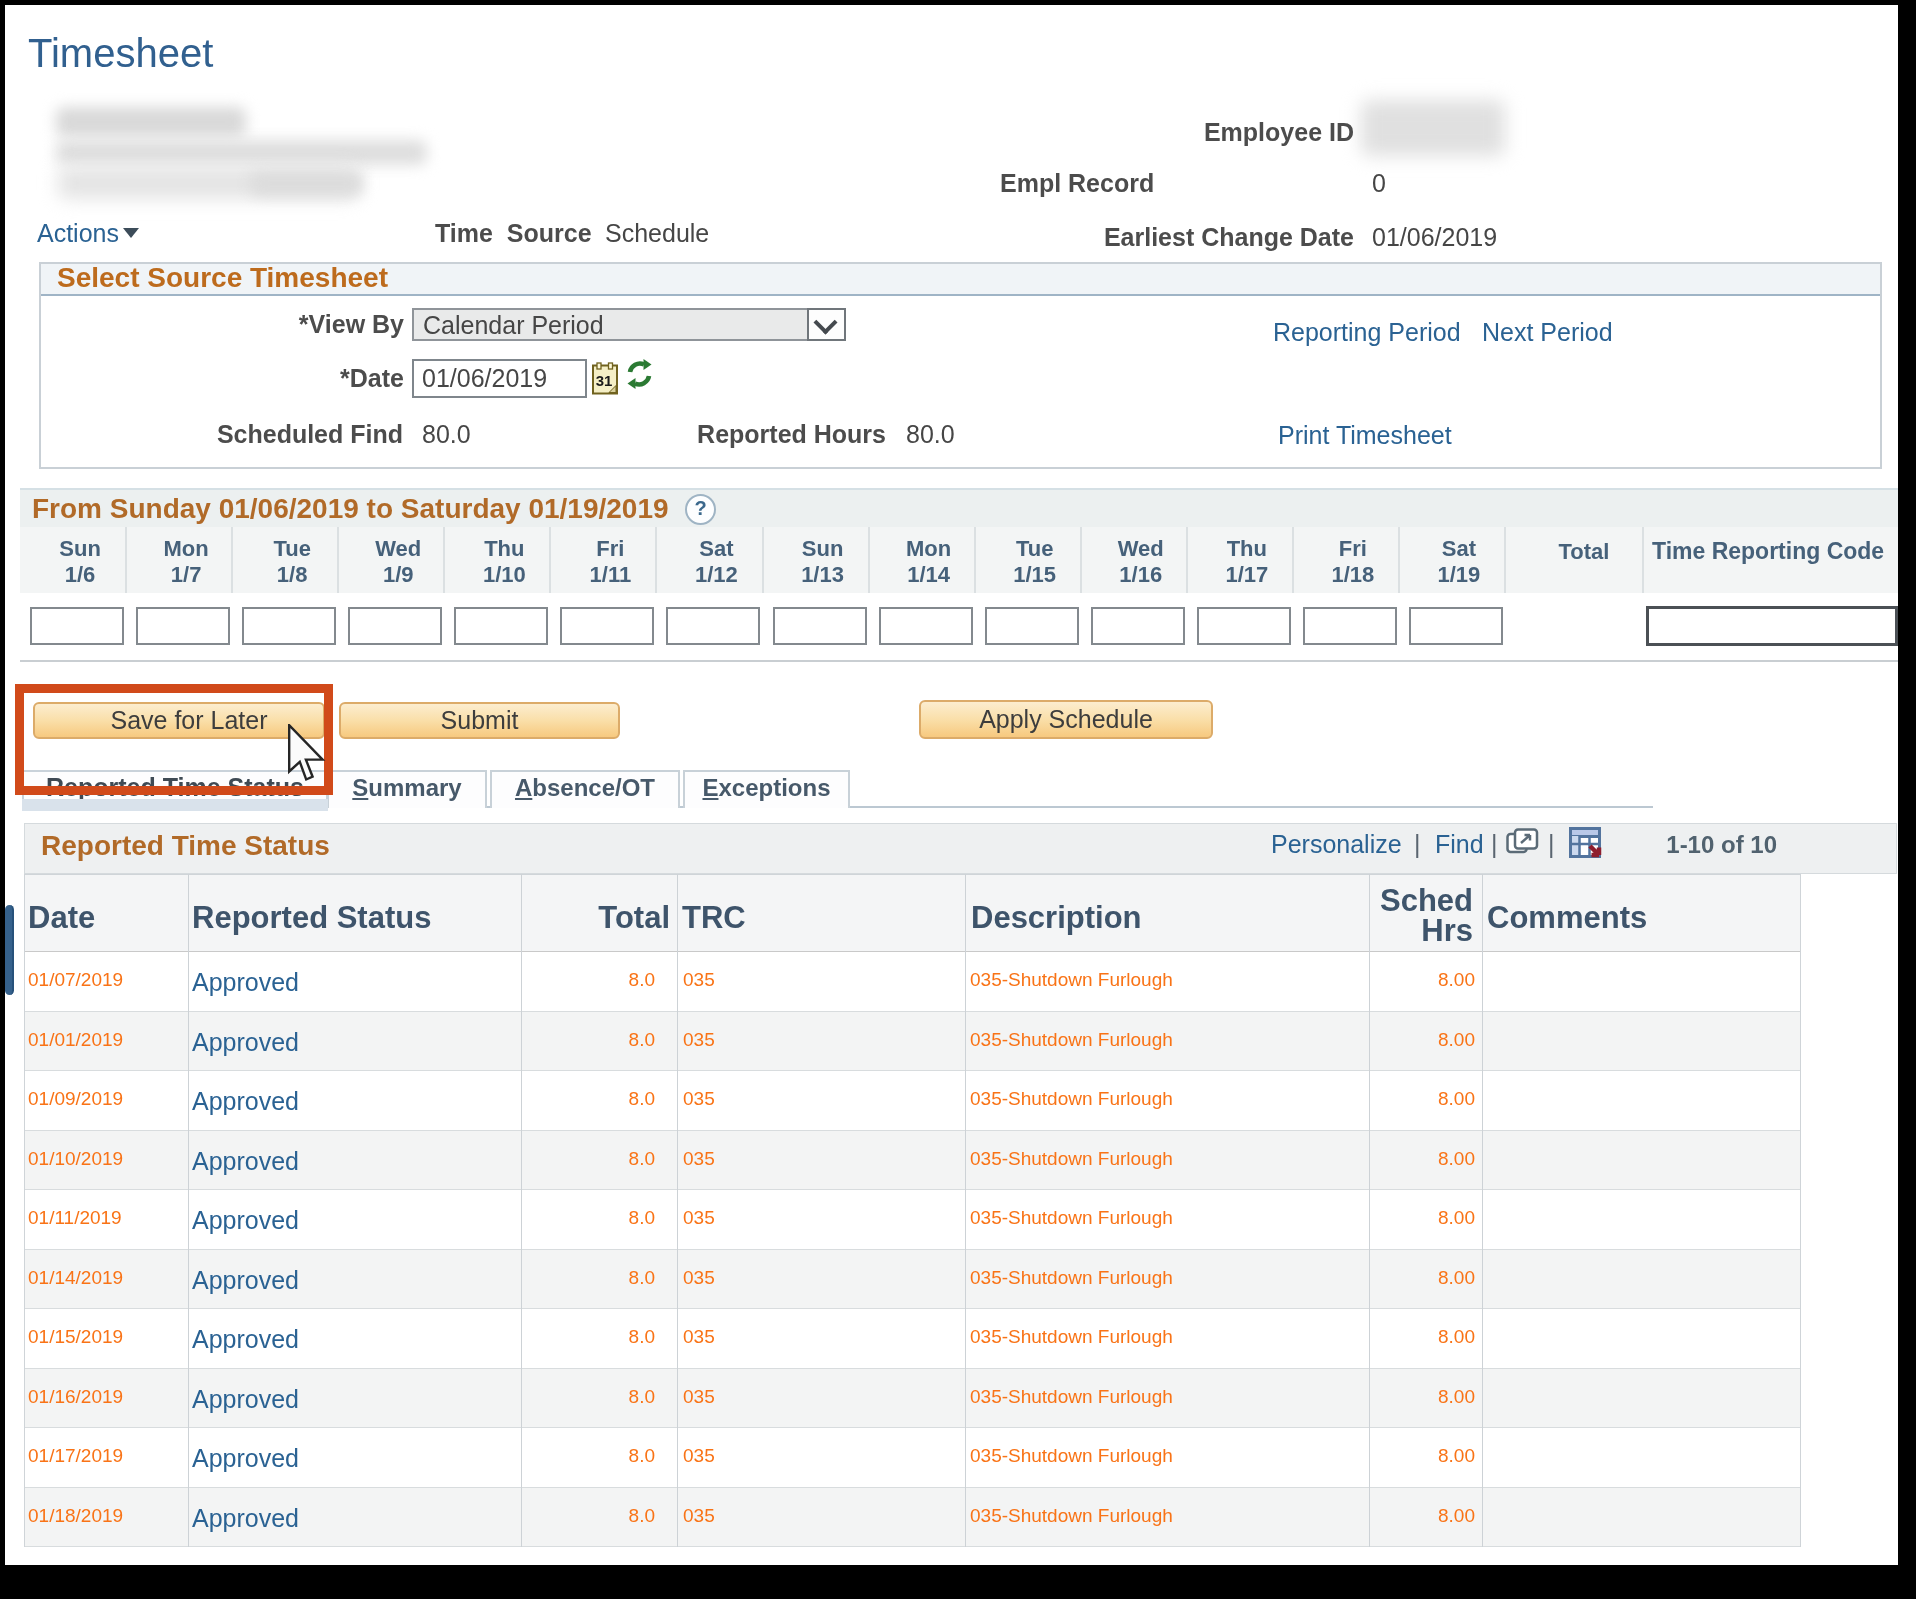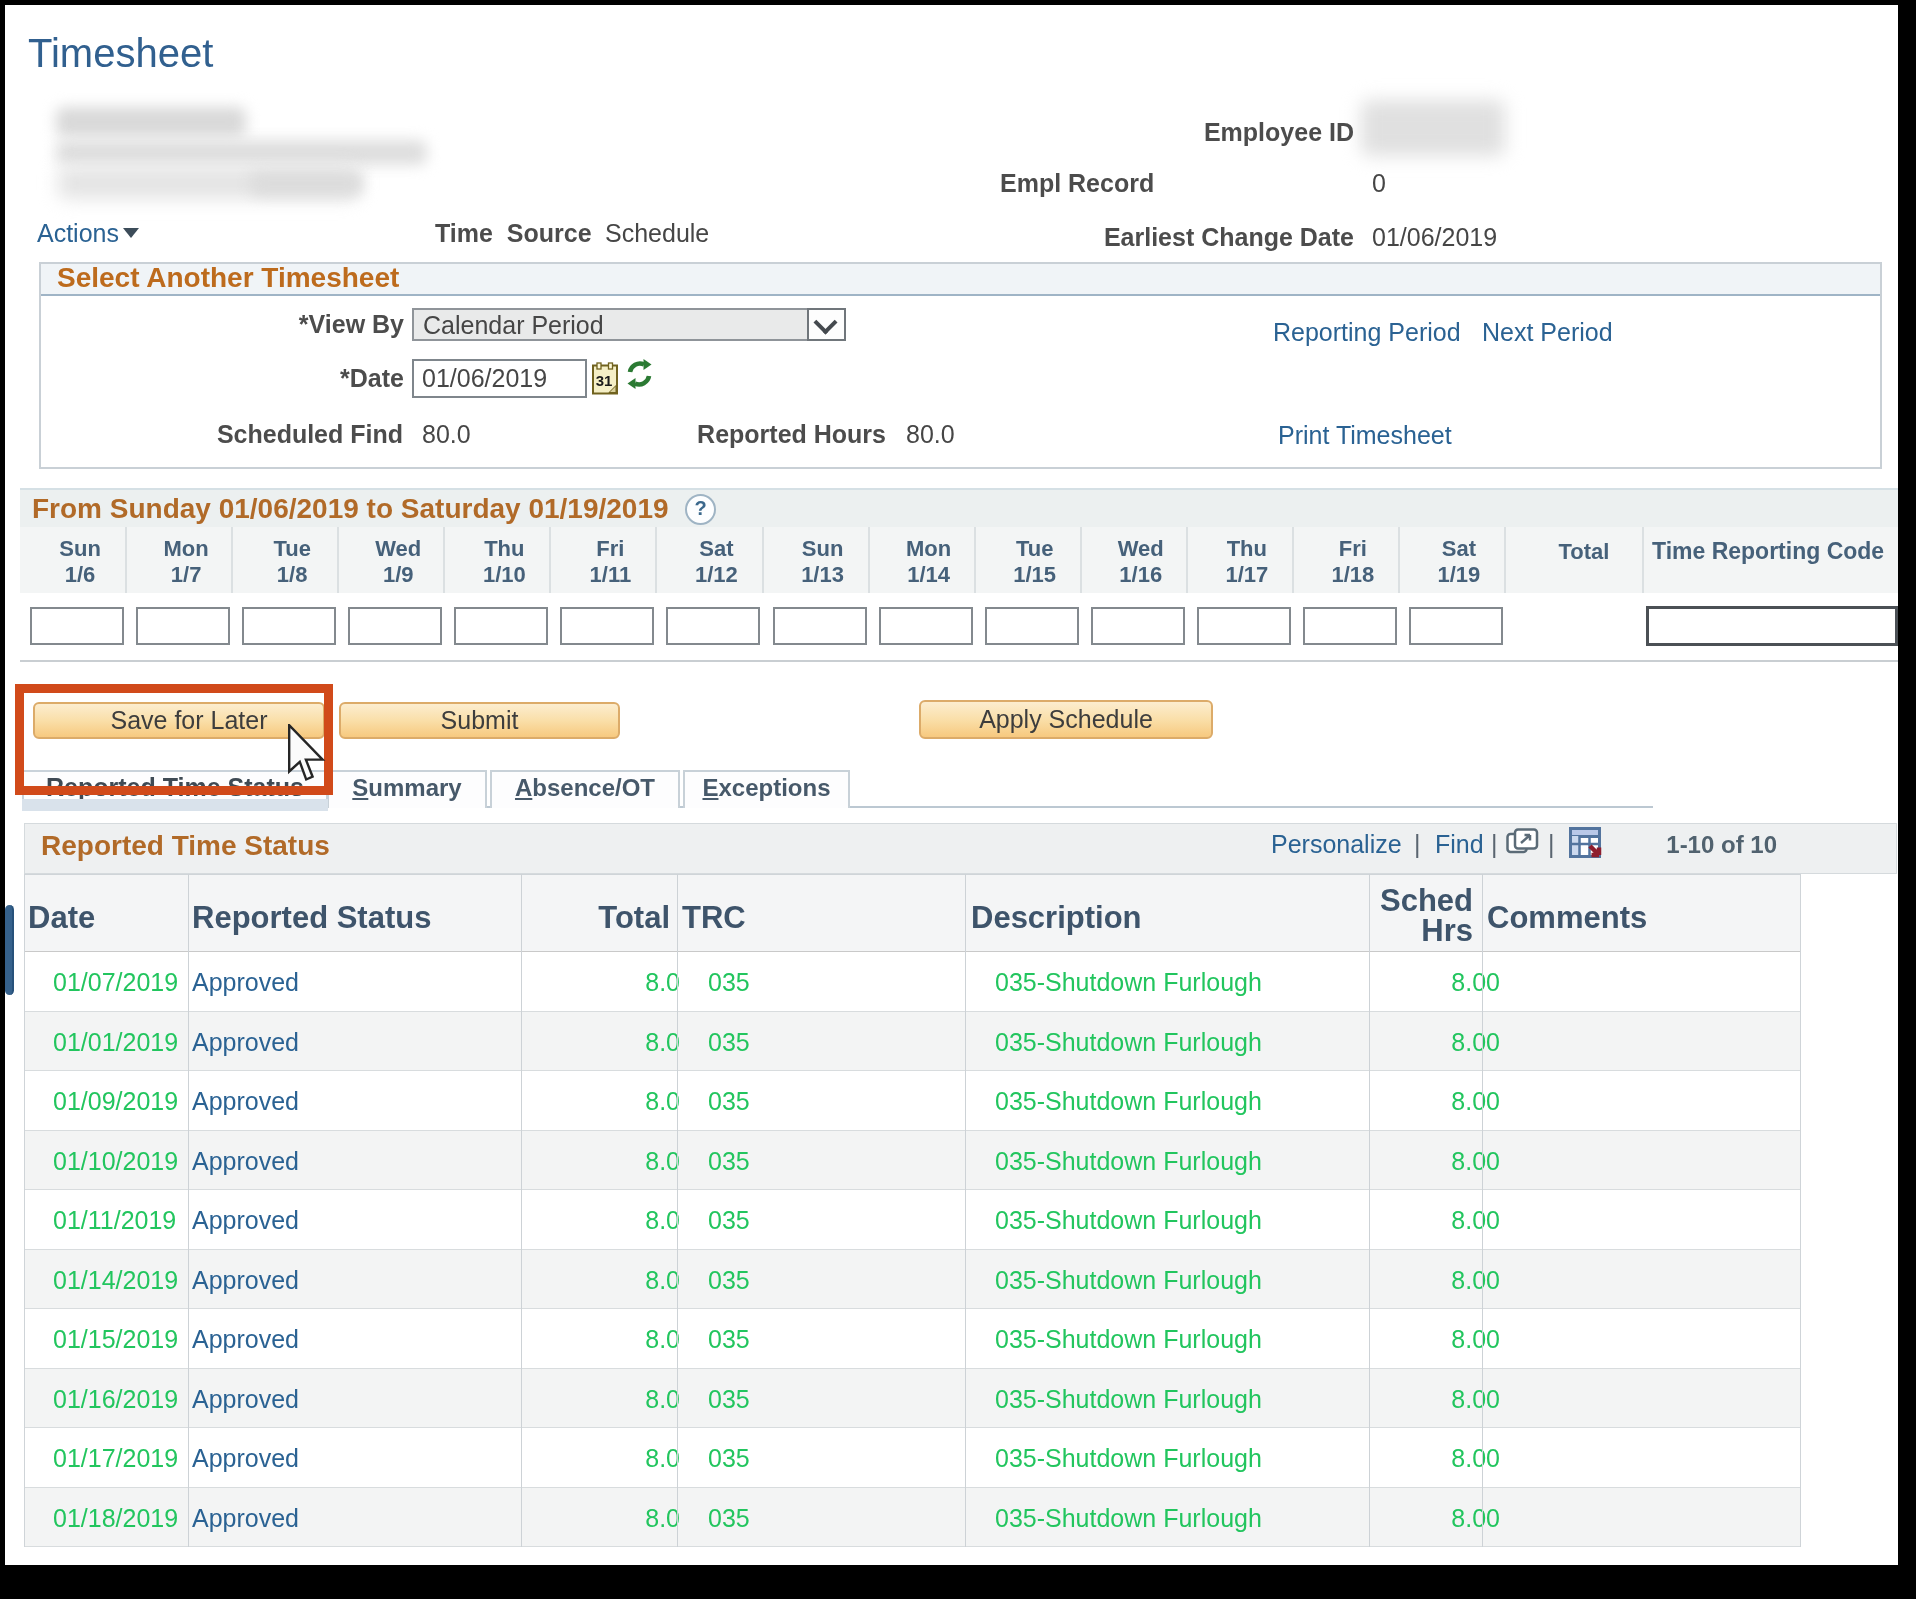--- a/index.html
+++ b/index.html
@@ -10,21 +10,21 @@
 .val { position:absolute; color:#464646; font-size:25px; line-height:1; }
 .lnk { position:absolute; color:#2a6293; font-size:25px; line-height:1; }
 .cap { position:absolute; font-size:28px; font-weight:bold; color:#b16a28; line-height:1; }
 .blur { position:absolute; border-radius:8px; }
 .btn { position:absolute; height:37px; border:2px solid #dcab69; border-radius:6px;
   background:linear-gradient(#fcedcf 0%, #fadfa9 50%, #f7c97f 100%);
   color:#3d3d3d; font-size:25px; text-align:center; line-height:33px; }
 .tab { position:absolute; top:770px; height:38px; background:#fdfdfe; border:2px solid #c8d1d8; border-bottom:none;
   color:#47596a; font-weight:bold; font-size:24px; text-align:center; line-height:31px; }
 .ch { position:absolute; font-size:31px; font-weight:bold; color:#3e546b; line-height:1; }
-.cell { position:absolute; font-size:25px; color:#22c55e; line-height:1;margin-left:25px; }
+.cell { position:absolute; font-size:19px; color:#f97316; line-height:1; }
 </style>
 </head>
 <body>
 <div id="page"></div>
 
 <div class="abs" style="left:28px; top:33px; font-size:40px; color:#31608f; line-height:1;">Timesheet</div>
 
 <div class="blur" style="left:56px; top:107px; width:190px; height:30px; background:#d9d9d9; filter:blur(7px);"></div>
 <div class="blur" style="left:56px; top:140px; width:371px; height:25px; background:#dedede; filter:blur(7px);"></div>
 <div class="blur" style="left:58px; top:167px; width:300px; height:32px; background:#e4e4e4; filter:blur(9px);"></div>
@@ -37,21 +37,21 @@
 <div class="lbl" style="left:1000px; top:225px; width:354px; text-align:right;">Earliest Change Date</div>
 <div class="val" style="left:1372px; top:225px;">01/06/2019</div>
 
 <div class="lnk" style="left:37px; top:221px;">Actions</div>
 <div class="abs" style="left:123px; top:228px; width:0; height:0; border-left:8px solid transparent; border-right:8px solid transparent; border-top:10px solid #3c4c59;"></div>
 <div class="lbl" style="left:435px; top:221px;">Time&nbsp; Source</div>
 <div class="val" style="left:605px; top:221px;">Schedule</div>
 
 <div class="abs" style="left:39px; top:262px; width:1843px; height:207px; border:2px solid #c9d0d6; background:#fff;"></div>
 <div class="abs" style="left:41px; top:264px; width:1839px; height:32px; background:#f0f4f7; border-bottom:2px solid #9fb4c6;"></div>
-<div class="cap" style="left:57px; top:264px; color:#bd6b1d;">Select Another Timesheet</div>
+<div class="cap" style="left:57px; top:264px; color:#bd6b1d;">Select Source Timesheet</div>
 
 <div class="lbl" style="left:150px; top:312px; width:254px; text-align:right;">*View By</div>
 <div class="abs" style="left:412px; top:308px; width:434px; height:33px; background:#e9eaea; border:2px solid #8f9499;"></div>
 <div class="val" style="left:423px; top:313px;">Calendar Period</div>
 <div class="abs" style="left:807px; top:308px; width:39px; height:33px; background:#fdfdfd; border:2px solid #70767b;"></div>
 <div class="abs" style="left:817px; top:314px; width:17px; height:17px; border-right:4px solid #44494e; border-bottom:4px solid #44494e; transform:rotate(45deg); transform-origin:center;"></div>
 
 <div class="lbl" style="left:150px; top:366px; width:254px; text-align:right;">*Date</div>
 <div class="abs" style="left:412px; top:359px; width:175px; height:39px; background:#fff; border:2px solid #7f868c;"></div>
 <div class="val" style="left:422px; top:366px;">01/06/2019</div>

